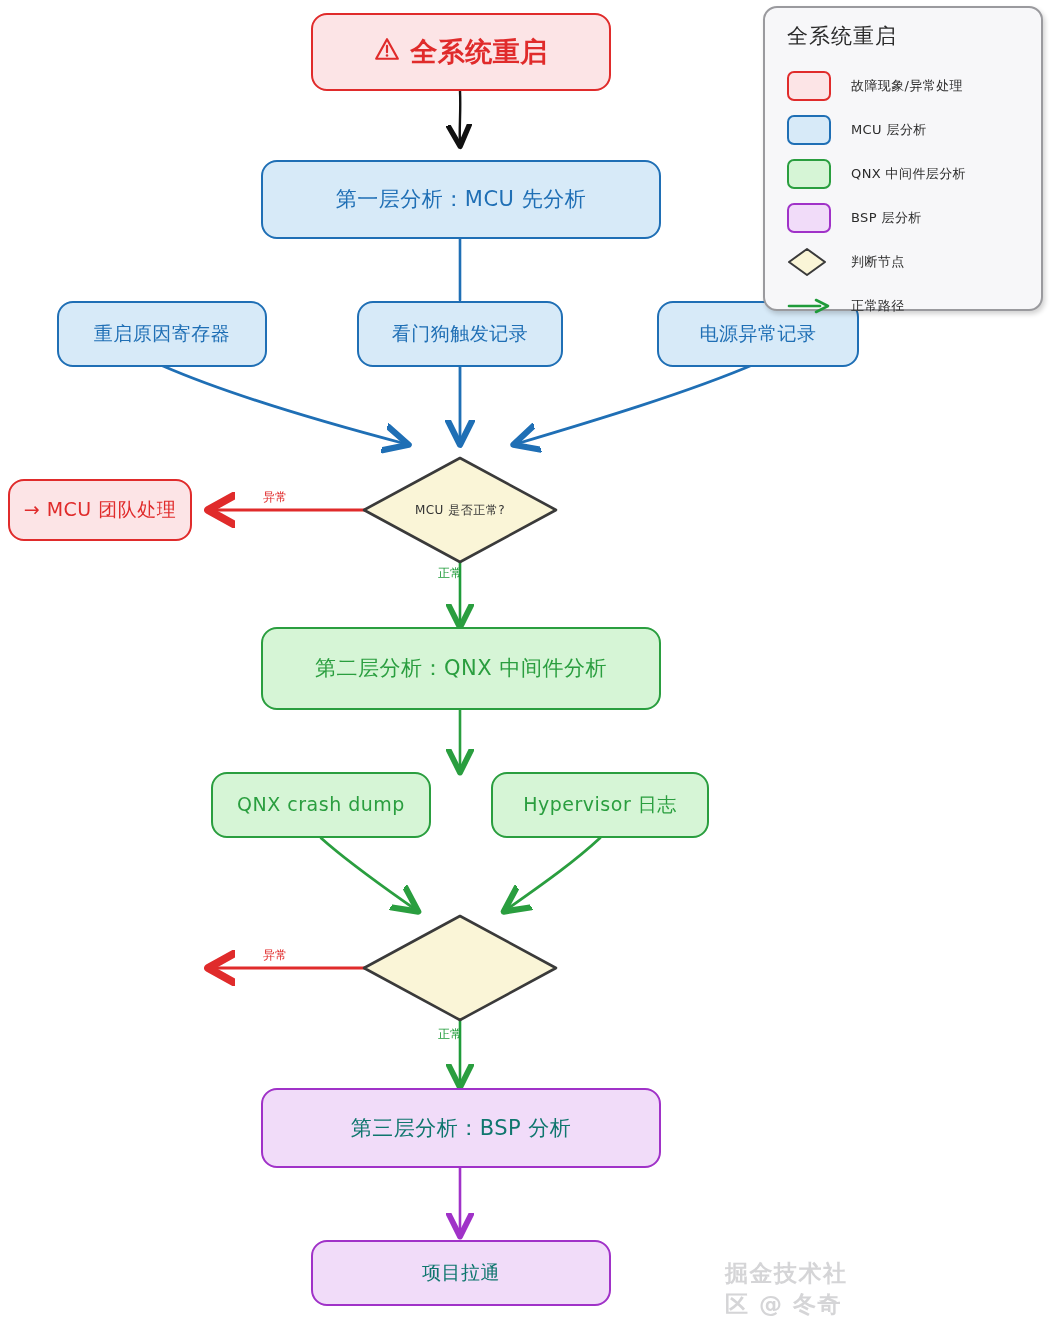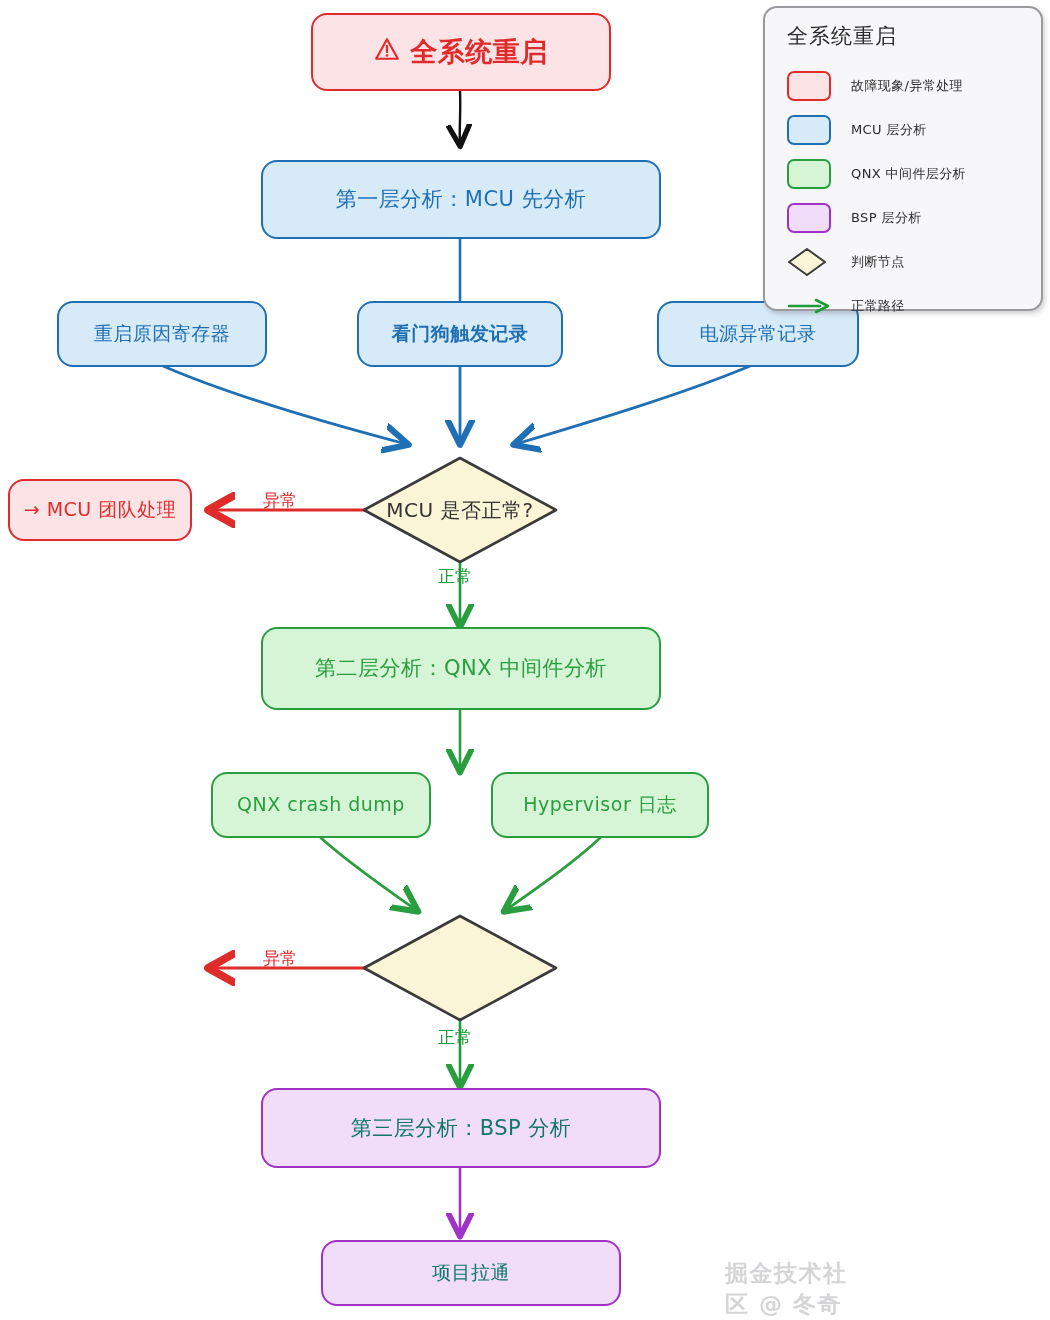--- a/index.html
+++ b/index.html
@@ -57,27 +57,27 @@
   .big { font-size: 27px; font-weight: 600; }
   .mid { font-size: 21px; font-weight: 500; }
   .small { font-size: 19px; font-weight: 500; }
 
   .diamond-label {
     position: absolute;
     display: flex;
     align-items: center;
     justify-content: center;
     color: #333333;
-    font-size: 20px;
+    font-size: 12px;
     letter-spacing: 0.5px;
     pointer-events: none;
   }
   .edge-label {
     position: absolute;
-    font-size: 17px;
+    font-size: 12px;
     white-space: nowrap;
   }
   .lbl-red { color: #e02b2b; }
   .lbl-green { color: #1f9b3a; }
 
   
   #legend {
     position: absolute;
     left: 763px; top: 6px;
     width: 280px; height: 305px;
@@ -199,21 +199,21 @@
   </div>
 
   <div class="node node-blue mid" style="left:261px; top:160px; width:400px; height:79px;">
     <span>第一层分析：MCU 先分析</span>
   </div>
 
   <div class="node node-blue small" style="left:57px; top:301px; width:210px; height:66px;">
     <span>重启原因寄存器</span>
   </div>
 
-  <div class="node node-blue small" style="left:357px; top:301px; width:206px; height:66px;font-weight:bold;">
+  <div class="node node-blue small" style="left:357px; top:301px; width:206px; height:66px;">
     <span>看门狗触发记录</span>
   </div>
 
   <div class="node node-blue small" style="left:657px; top:301px; width:202px; height:66px;">
     <span>电源异常记录</span>
   </div>
 
   <div class="diamond-label" style="left:364px; top:488px; width:192px; height:44px;">
     <span>MCU 是否正常?</span>
   </div>
@@ -233,21 +233,21 @@
   <div class="node node-green small" style="left:491px; top:772px; width:218px; height:66px;">
     <span>Hypervisor 日志</span>
   </div>
 
 
 
   <div class="node node-purple mid" style="left:261px; top:1088px; width:400px; height:80px;">
     <span>第三层分析：BSP 分析</span>
   </div>
 
-  <div class="node node-purple small" style="left:321px; top:1240px; width:300px; height:66px;">
+  <div class="node node-purple small" style="left:311px; top:1240px; width:300px; height:66px;">
     <span>项目拉通</span>
   </div>
 
   <div class="edge-label lbl-red" style="left:263px; top:489px;">
     <span>异常</span>
   </div>
   <div class="edge-label lbl-green" style="left:438px; top:565px;">
     <span>正常</span>
   </div>
   <div class="edge-label lbl-red" style="left:263px; top:947px;">

